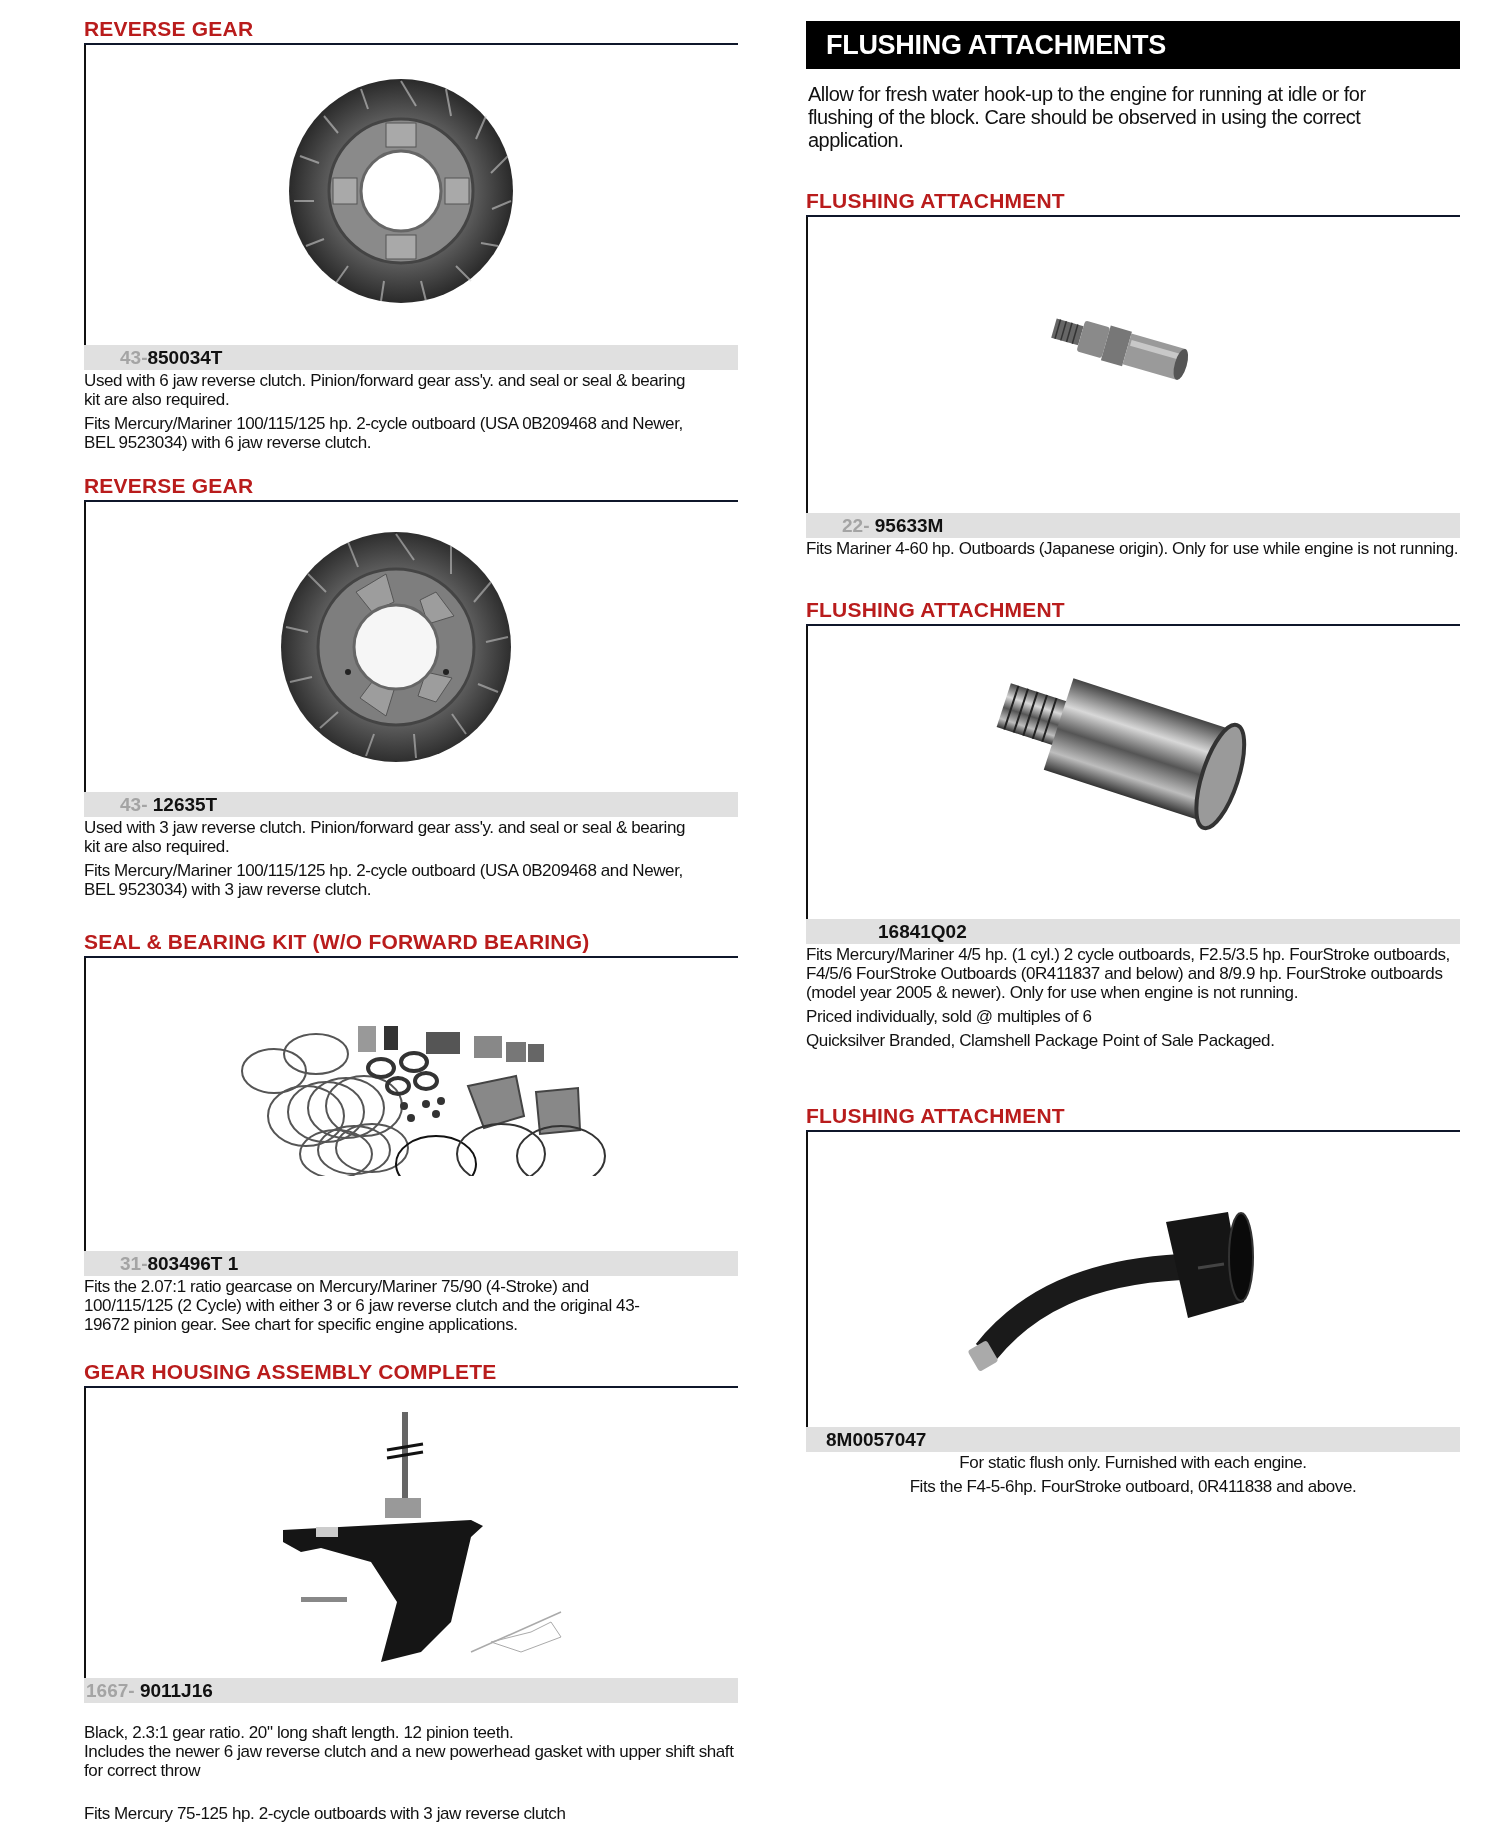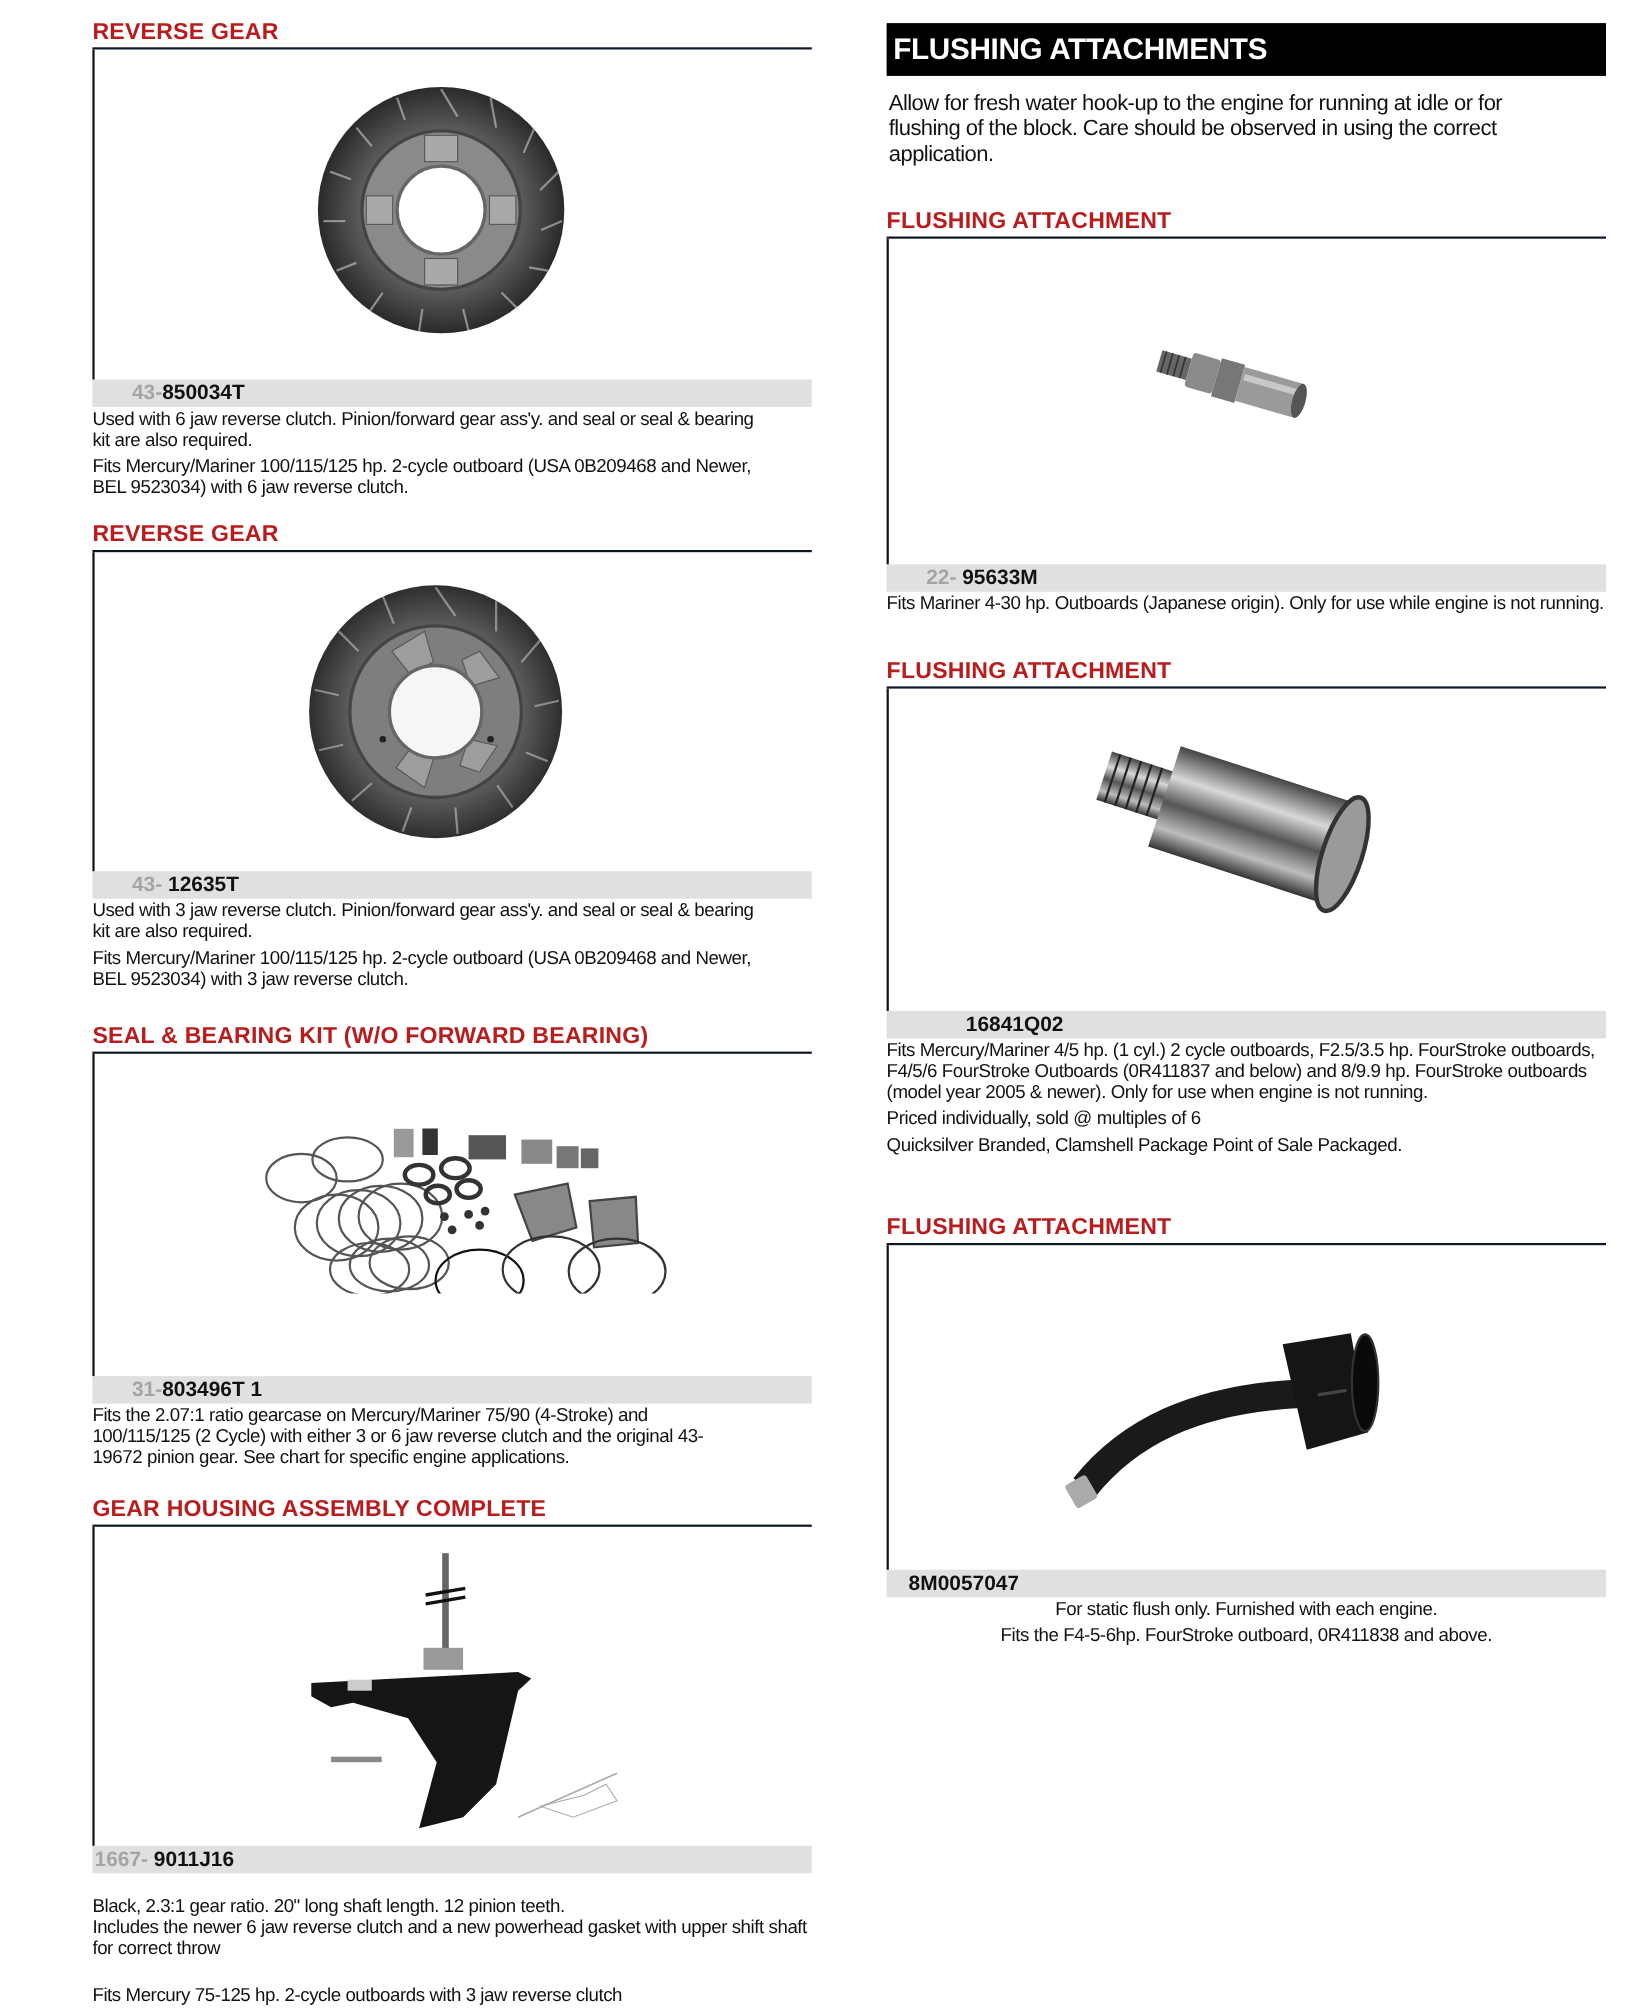--- a/index.html
+++ b/index.html
@@ -13,21 +13,21 @@
              border-bottom: 2px solid #0f172a; padding-bottom: 2px; color: #b91c1c; }
   .imgbox { position: relative; border-left: 2px solid #111; margin: 0; }
   .partbar { background: #e0e0e0; height: 25px; line-height: 26px; font-size: 19px;
              font-weight: bold; padding-left: 36px; color: #111; }
   .partbar .prefix { color: #a4a4a4; font-weight: bold; }
   .desc { font-family: "Liberation Sans", sans-serif; font-size: 17px; line-height: 19px;
           color: #111; transform-origin: left top; letter-spacing: -0.4px; margin-top: 1px; }
   .desc p { margin: 0 0 5px 0; }
 
   .banner { background: #000; color: #fff; font-weight: bold; font-size: 27px;
-            height: 48px; line-height: 48px; padding-left: 6px; letter-spacing: -0.3px; }
+            height: 48px; line-height: 48px; padding-left: 20px; letter-spacing: -0.3px; }
   .intro { font-size: 20px; line-height: 23px; letter-spacing: -0.5px; margin-top: 14px;
            padding-left: 2px; color: #111; }
   svg { display: block; position: absolute; }
 </style>
 </head>
 <body>
 
 <div class="col col-left">
 
   <div style="position:absolute; top:17px; width:654px;">
@@ -222,21 +222,21 @@
           <rect x="88" y="20" width="56" height="32" fill="#9a9a9a"></rect>
           <rect x="90" y="26" width="52" height="6" fill="#c8c8c8"></rect>
           <ellipse cx="144" cy="36" rx="6" ry="16" fill="#555"></ellipse>
         </g>
       </svg>
     </div>
     <div class="partbar">
       <span class="prefix">22- </span><span>95633M</span>
     </div>
     <div class="desc" style="width:654px;">
-      <p>Fits Mariner 4-30 hp. Outboards (Japanese origin). Only for use while engine is not running.</p>
+      <p>Fits Mariner 4-60 hp. Outboards (Japanese origin). Only for use while engine is not running.</p>
     </div>
   </div>
 
   <div style="position:absolute; top:598px; width:654px;">
     <div class="heading">FLUSHING ATTACHMENT</div>
     <div class="imgbox" style="height:293px;">
       <svg style="left:165px; top:42px;" width="290" height="180" viewBox="0 0 290 180">
         <defs>
           <linearGradient id="chrome" x1="0" y1="0" x2="0" y2="1">
             <stop offset="0%" stop-color="#444"></stop>

